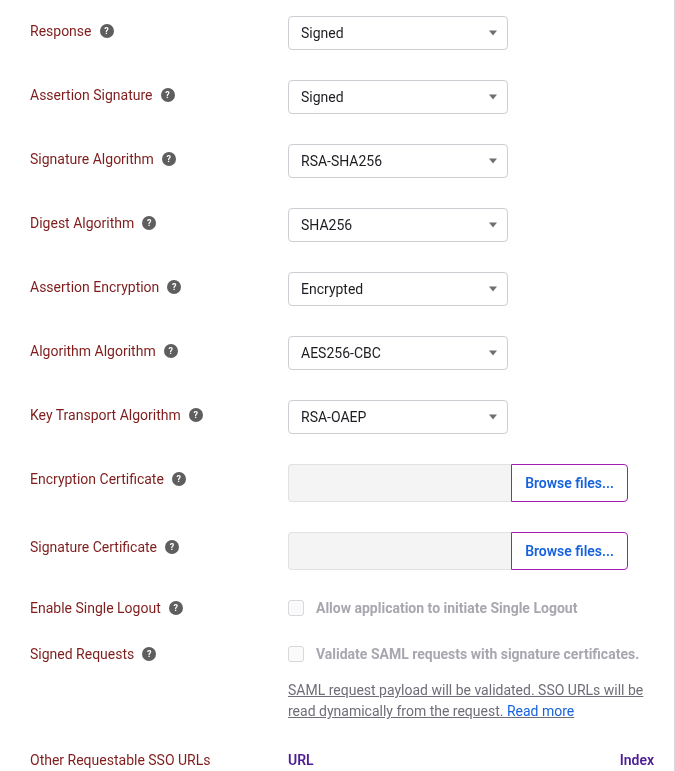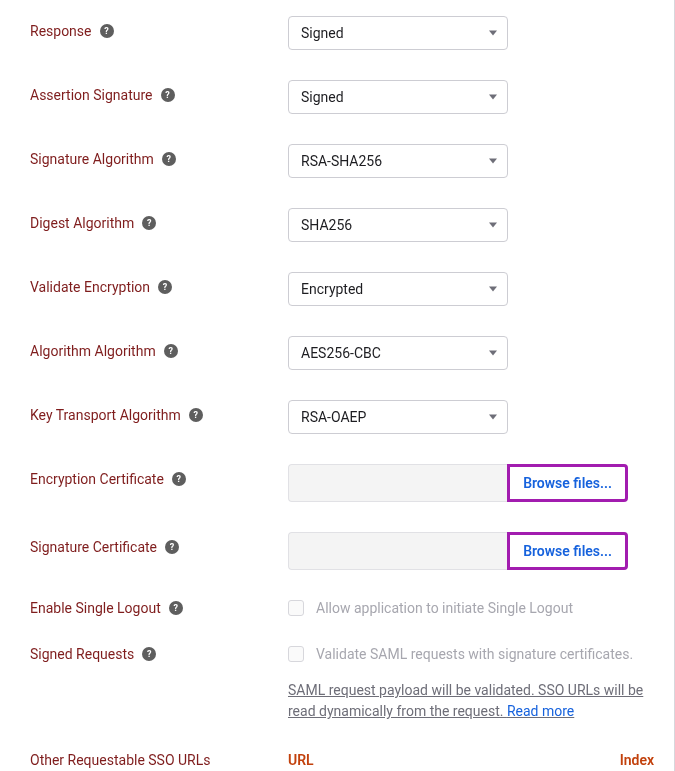--- a/index.html
+++ b/index.html
@@ -75,36 +75,37 @@
     }
     .file-display {
       flex: 1;
       background: #f4f4f4;
       border: 1px solid #e1e1e5;
       border-right: none;
       border-radius: 4px 0 0 4px;
       height: 38px;
     }
     .browse-btn {
-      border: 3px solid #a21caf;
+      border: 1px solid #a21caf;
       color: #1662dd;
       background: #fff;
       padding: 0 13px;
       height: 38px;
       font-size: 14px;
       font-weight: 600;
       border-radius: 0 4px 4px 0;
       cursor: pointer;
       display: flex;
       align-items: center;
     }
     .checkbox-row {
       display: flex;
       align-items: center;
       gap: 12px;
+      font-weight: bold;
     }
     .checkbox {
       width: 16px;
       height: 16px;
       border: 1px solid #d7d7dc;
       border-radius: 3px;
       background: #fafafa;
       cursor: pointer;
       flex-shrink: 0;
     }
@@ -120,21 +121,21 @@
       text-decoration: underline;
     }
     .desc-text a {
       color: #1662dd;
       text-decoration: none;
     }
     .table-header {
       display: flex;
       font-weight: 600;
       font-size: 14px;
-      color: #c2410c;
+      color: #4c1d95;
       margin-bottom: 28px;
     }
     .table-header .col-url { flex: 1; }
     .table-header .col-index { width: 45px; text-align: right; }
   </style>
 </head>
 <body>
 
 <div class="form-row">
   <div class="form-label-wrap">
@@ -183,21 +184,21 @@
   <div class="form-control-wrap">
     <div class="select-box">
       <span>SHA256</span>
       <span class="caret"></span>
     </div>
   </div>
 </div>
 
 <div class="form-row">
   <div class="form-label-wrap">
-    <span class="form-label">Validate Encryption</span>
+    <span class="form-label">Assertion Encryption</span>
     <span class="help-icon">?</span>
   </div>
   <div class="form-control-wrap">
     <div class="select-box">
       <span>Encrypted</span>
       <span class="caret"></span>
     </div>
   </div>
 </div>
 

